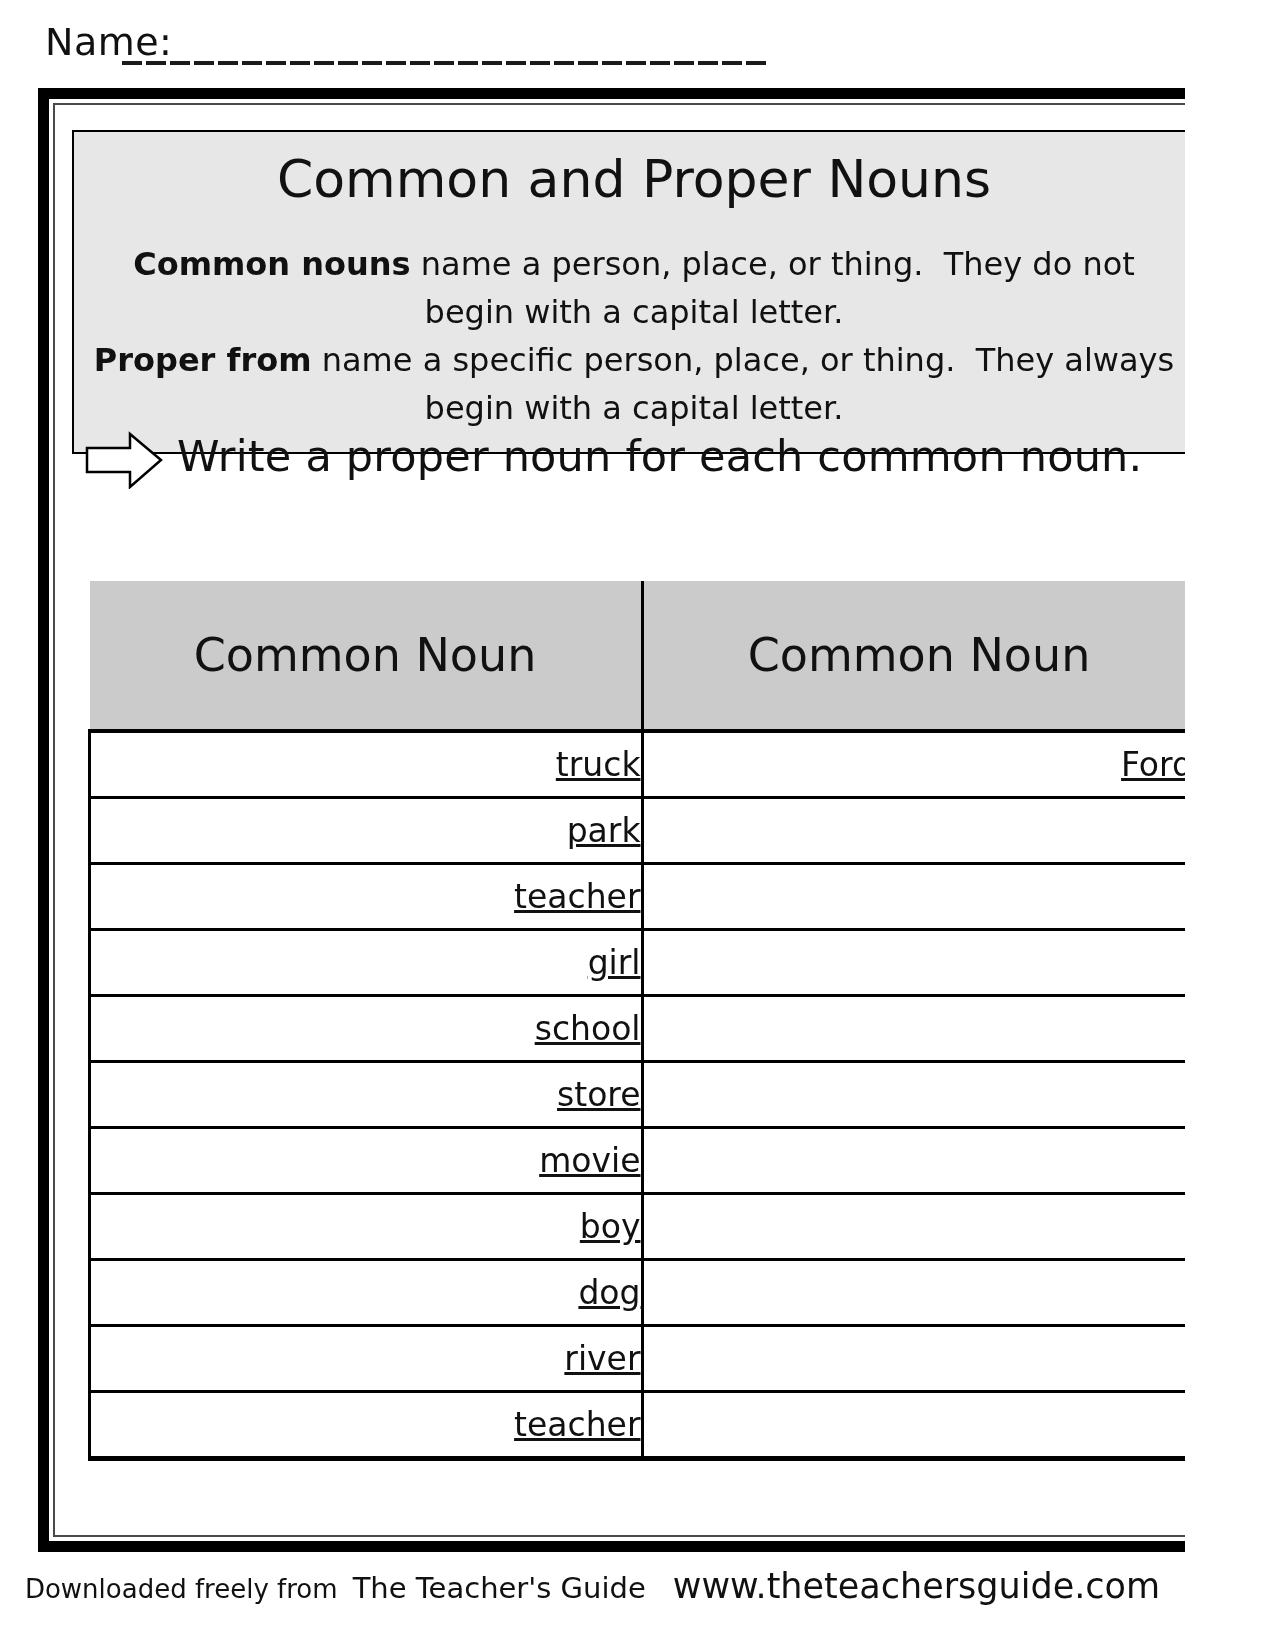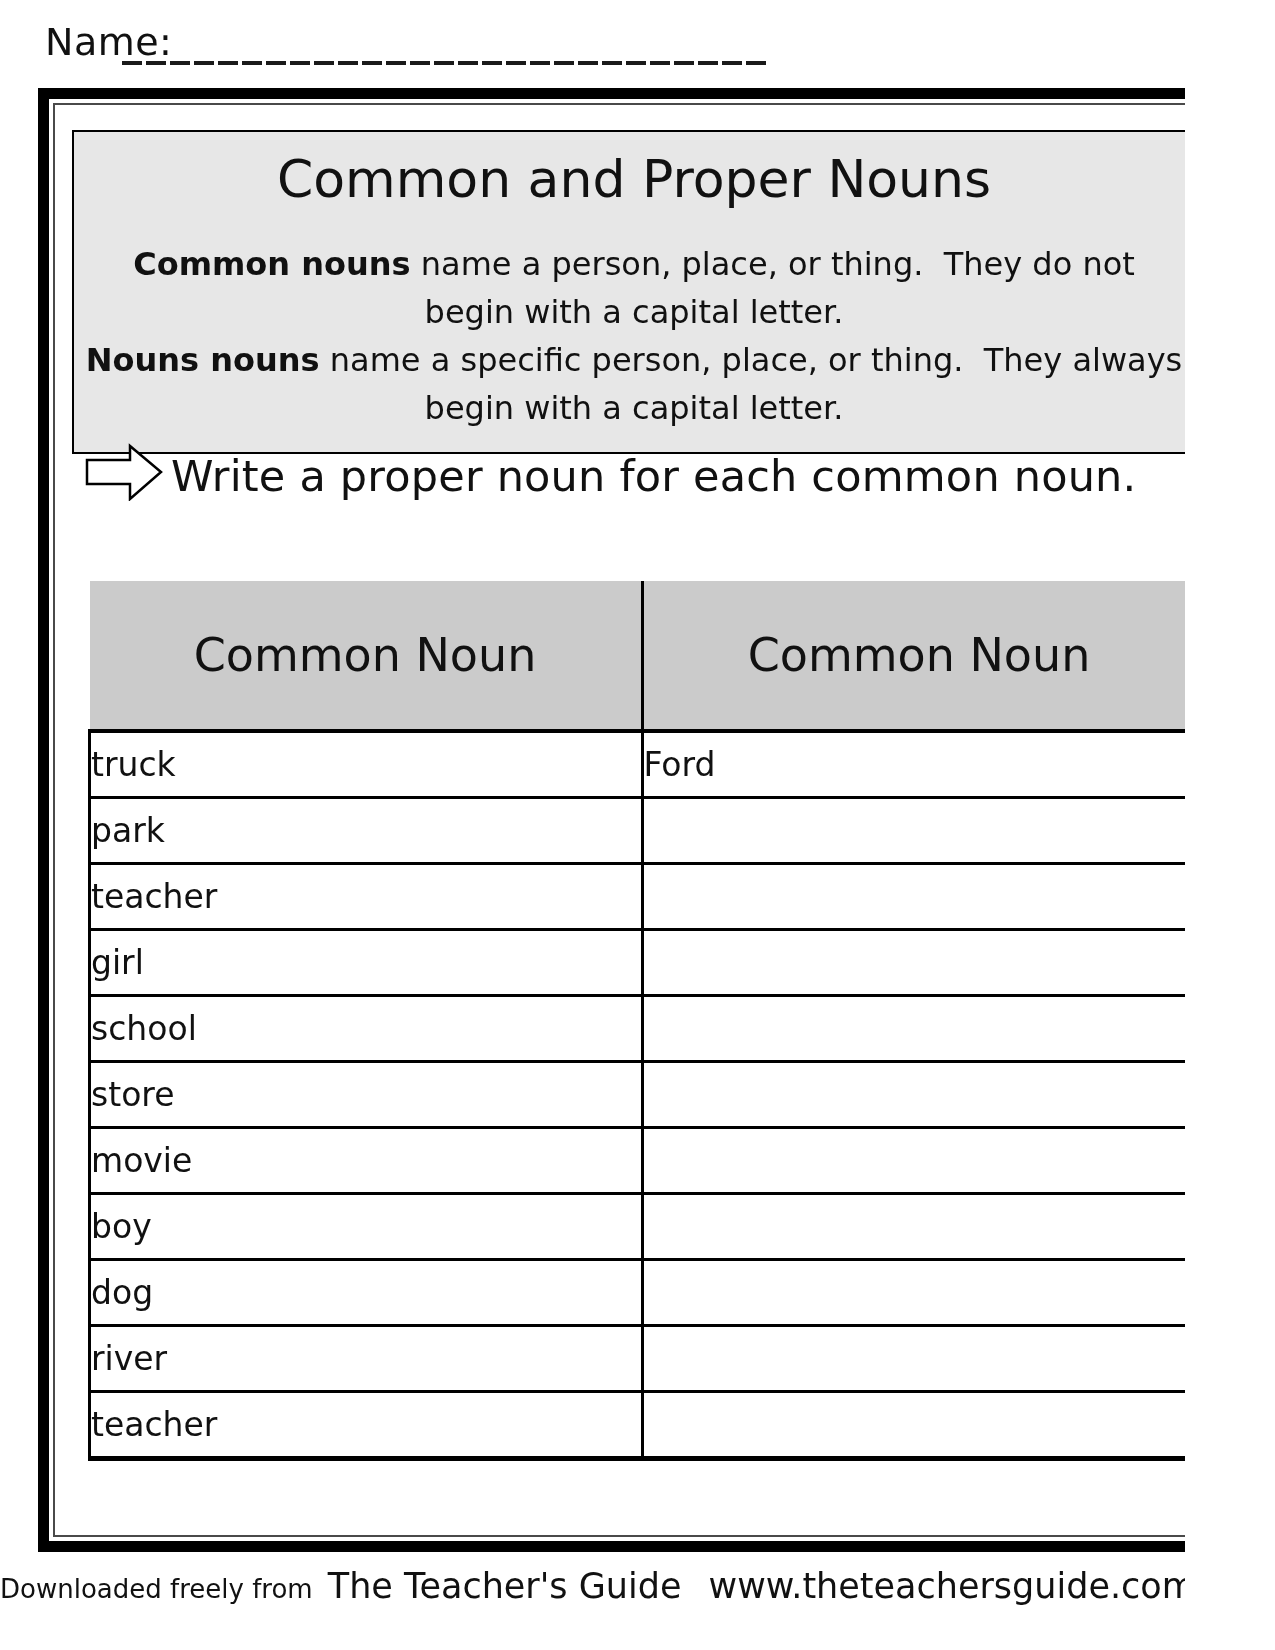--- a/index.html
+++ b/index.html
@@ -76,24 +76,24 @@
     white-space: pre-wrap;
   }
   .def-term {
     font-weight: 700;
   }
 
   
   .instruction {
     position: absolute;
     left: 30px;
-    top: 338px;
+    top: 326px;
     display: flex;
-    align-items: flex-end;
-    gap: 8px;
+    align-items: flex-start;
+    gap: 14px;
   }
   .arrow-wrap { width: 78px; height: 58px; flex: 0 0 auto; }
   .instruction-text {
     font-size: 43px;
     letter-spacing: 0.2px;
     white-space: nowrap;
   }
 
   
   .noun-table {
@@ -112,55 +112,56 @@
     text-align: center;
     vertical-align: middle;
     border: 0;
     border-bottom: 4px solid #000;
     padding: 12px;
   }
   .noun-table th + th { border-left: 3px solid #000; }
   .noun-table td {
     height: 63px;
     font-size: 33px;
-    text-align: left;
+    text-align: right;
     vertical-align: middle;
     border: 3px solid #000;
     padding: 0;
+    text-decoration: underline;
   }
   .noun-table tr:last-child td { border-bottom: 5px solid #000; }
 
   
   .footer {
     position: absolute;
     left: 0;
     right: 0;
     top: 1566px;
     text-align: center;
     white-space: nowrap;
   }
   .footer-prefix { font-size: 26px; }
-  .footer-brand  { font-size: 35px; margin-left: 10px; }
+  .footer-brand  { font-size: 29px; margin-left: 10px; }
   .footer-url    { font-size: 35px; margin-left: 22px; }
 </style>
 </head>
 <body>
 
 <div id="page">
 
   <div class="name-label">Name:</div>
   <div class="name-line"></div>
 
   <div class="frame">
     <div class="frame-inner">
 
       <div class="def-box">
         <div class="def-title">Common and Proper Nouns</div>
         <p class="def-text"><span class="def-term">Common nouns</span><span> name a person, place, or thing.  They do not begin with a capital letter.</span></p>
-        <p class="def-text"><span class="def-term">Nouns nouns</span><span> name a specific person, place, or thing.  They always begin with a capital letter.</span></p>
+        <p class="def-text"><span class="def-term">Proper from</span><span> name a specific person, place, or thing.  They always begin with a capital letter.</span></p>
       </div>
 
       <div class="instruction">
         <span class="arrow-wrap">
           <svg width="78" height="58" viewBox="0 0 78 58" xmlns="http://www.w3.org/2000/svg">
             <polygon points="2,17 45,17 45,3 76,29 45,56 45,41 2,41" fill="#ffffff" stroke="#000000" stroke-width="2.5" stroke-linejoin="miter"></polygon>
           </svg>
         </span>
         <span class="instruction-text">Write a proper noun for each common noun.</span>
       </div>

